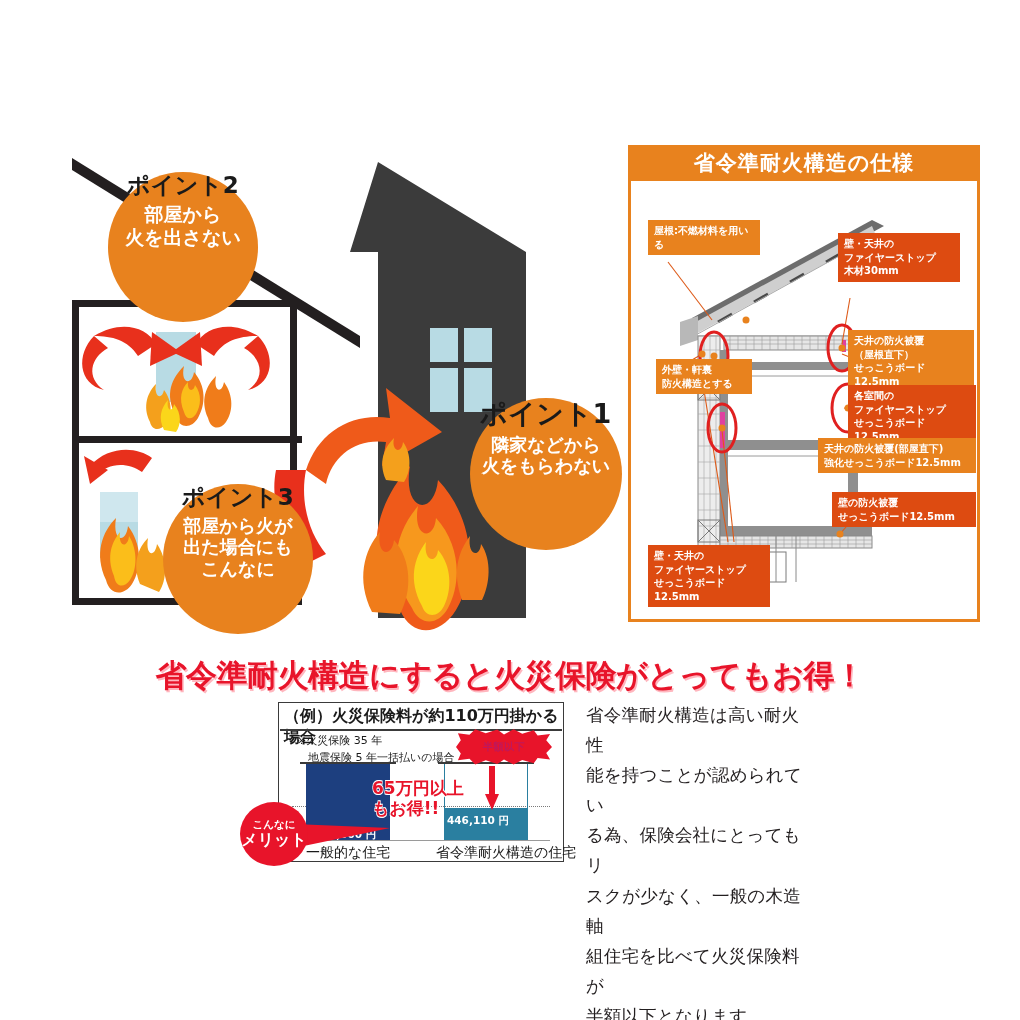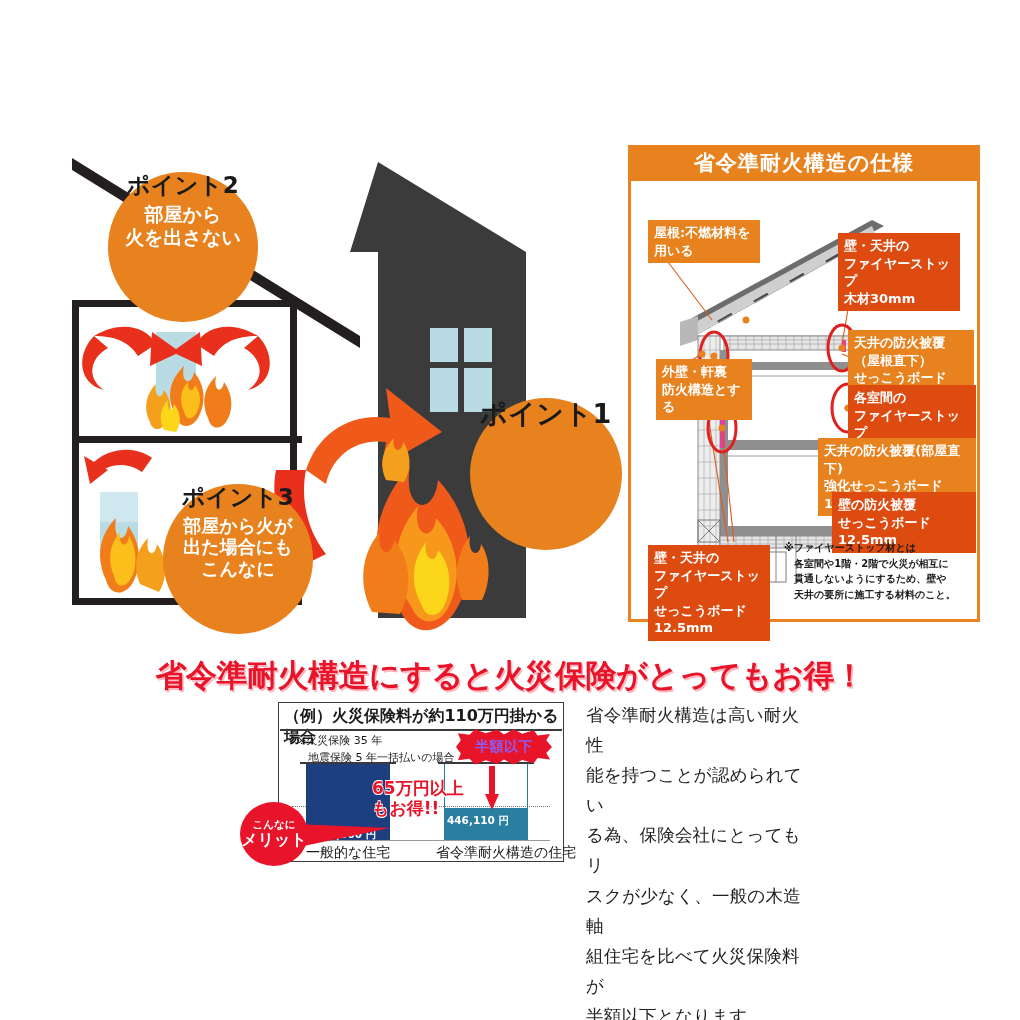--- a/index.html
+++ b/index.html
@@ -84,21 +84,21 @@
     justify-content: center;
     letter-spacing: 1px;
     box-sizing: border-box;
     z-index: 3;
   }
 
   .callout {
     position: absolute;
     background: #e8821e;
     color: #ffffff;
-    font-size: 13px;
+    font-size: 10px;
     font-weight: bold;
     line-height: 1.35;
     padding: 4px 6px;
     box-sizing: border-box;
     z-index: 4;
     white-space: pre-line;
   }
   .callout.dark { background: #dd4b11; }
 
   #spec-note {
@@ -185,22 +185,22 @@
       81% 93%, 69% 84%, 60% 96%, 50% 83%, 43% 95%, 31% 85%,
       20% 96%, 14% 81%, 2% 85%, 5% 67%
     );
   }
   #half-badge .burst-text {
     position: absolute;
     inset: 0;
     display: flex;
     align-items: center;
     justify-content: center;
-    color: #8b5cf6;
-    font-size: 14px;
+    color: #be185d;
+    font-size: 10px;
     font-weight: bold;
     letter-spacing: .5px;
   }
 
   
   #plot {
     position: absolute;
     left: 292px; top: 762px;
     width: 258px; height: 78px;
     z-index: 6;
@@ -410,20 +410,22 @@
   </svg>
 
   <div class="point-circle" id="point2">
     <div class="pt-head">ポイント2</div>
     <div class="pt-body" style="white-space:pre-line">部屋から
 火を出さない</div>
   </div>
 
   <div class="point-circle" id="point1">
     <div class="pt-head">ポイント1</div>
+    <div class="pt-body" style="white-space:pre-line">隣家などから
+火をもらわない</div>
   </div>
 
   <div class="point-circle" id="point3">
     <div class="pt-head">ポイント3</div>
     <div class="pt-body" style="white-space:pre-line">部屋から火が
 出た場合にも
 こんなに</div>
   </div>
 
   <div id="spec-panel"></div>
@@ -598,24 +600,20 @@
   <div class="callout" style="left:818px; top:438px; width:158px;">天井の防火被覆(部屋直下)
 強化せっこうボード12.5mm</div>
 
   <div class="callout dark" style="left:832px; top:492px; width:144px;">壁の防火被覆
 せっこうボード12.5mm</div>
 
   <div class="callout dark" style="left:648px; top:545px; width:122px;">壁・天井の
 ファイヤーストップ
 せっこうボード12.5mm</div>
 
-  <div id="spec-note">※ファイヤーストップ材とは
-　各室間や1階・2階で火災が相互に
-　貫通しないようにするため、壁や
-　天井の要所に施工する材料のこと。</div>
 
   <div id="headline">省令準耐火構造にすると火災保険がとってもお得！</div>
 
   <div id="chart-card"></div>
   <div id="chart-title">（例）火災保険料が約110万円掛かる場合</div>
   <div id="chart-title-rule"></div>
   <div id="chart-sub">※火災保険 35 年
 　地震保険 5 年一括払いの場合</div>
 
   <div id="half-badge">

